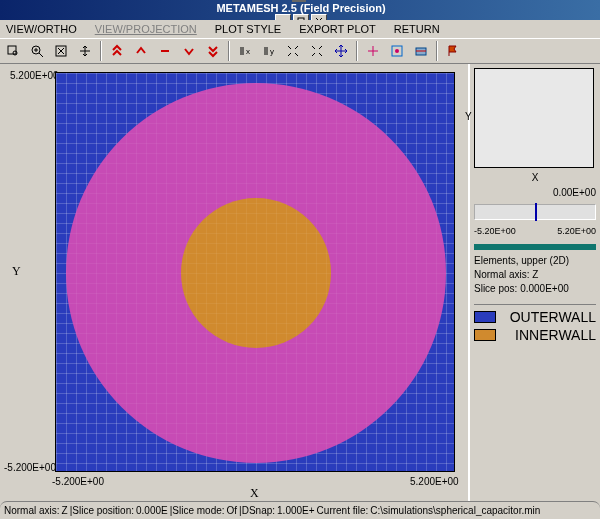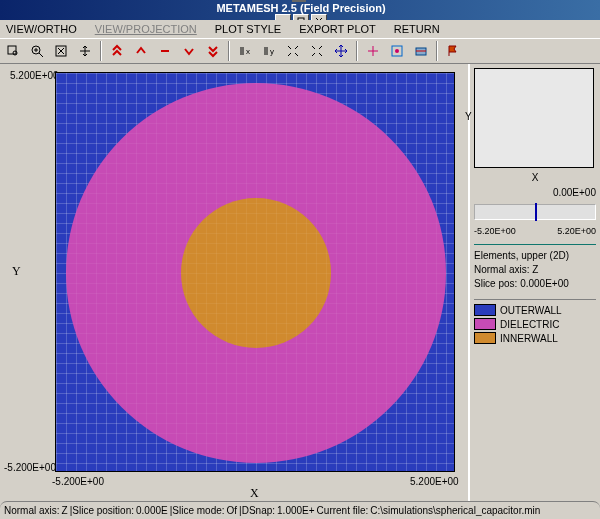--- a/index.html
+++ b/index.html
@@ -151,35 +151,36 @@
     background: #00a;
   }
   .slider-labels {
     display: flex;
     justify-content: space-between;
     font-size: 9px;
     margin-top: 2px;
   }
   .infoblock {
     font-size: 10px;
-    border-top: 1px solid #0f766e;
+    border-top: 6px solid #0f766e;
     padding-top: 4px;
     margin-top: 4px;
     line-height: 1.4;
   }
   .legend {
     border-top: 1px solid #808080;
     padding-top: 4px;
     margin-top: 4px;
   }
   .legend-row {
     display: flex; align-items: center;
     gap: 4px;
-    font-size: 10px;
+    font-size: 14px;
     margin-bottom: 2px;
+    justify-content: space-between;
   }
   .swatch {
     width: 22px; height: 12px;
     border: 1px solid #000;
   }
   .statusbar {
     height: 18px;
     background: #d4d0c8;
     border-top: 1px solid #808080;
     display: flex;
@@ -371,24 +372,20 @@
     <div class="infoblock">
       <div>Elements, upper (2D)</div>
       <div>Normal axis: Z</div>
       <div>Slice pos:  0.000E+00</div>
     </div>
 
     <div class="legend">
       <div class="legend-row">
         <div class="swatch" style="background: rgb(42, 60, 188);"></div>
         <span>OUTERWALL</span>
-      </div>
-      <div class="legend-row">
-        <div class="swatch" style="background: rgb(199, 75, 181);"></div>
-        <span>DIELECTRIC</span>
       </div>
       <div class="legend-row">
         <div class="swatch" style="background: rgb(208, 138, 46);"></div>
         <span>INNERWALL</span>
       </div>
     </div>
   </div>
 </div>
 
 <div class="statusbar">

